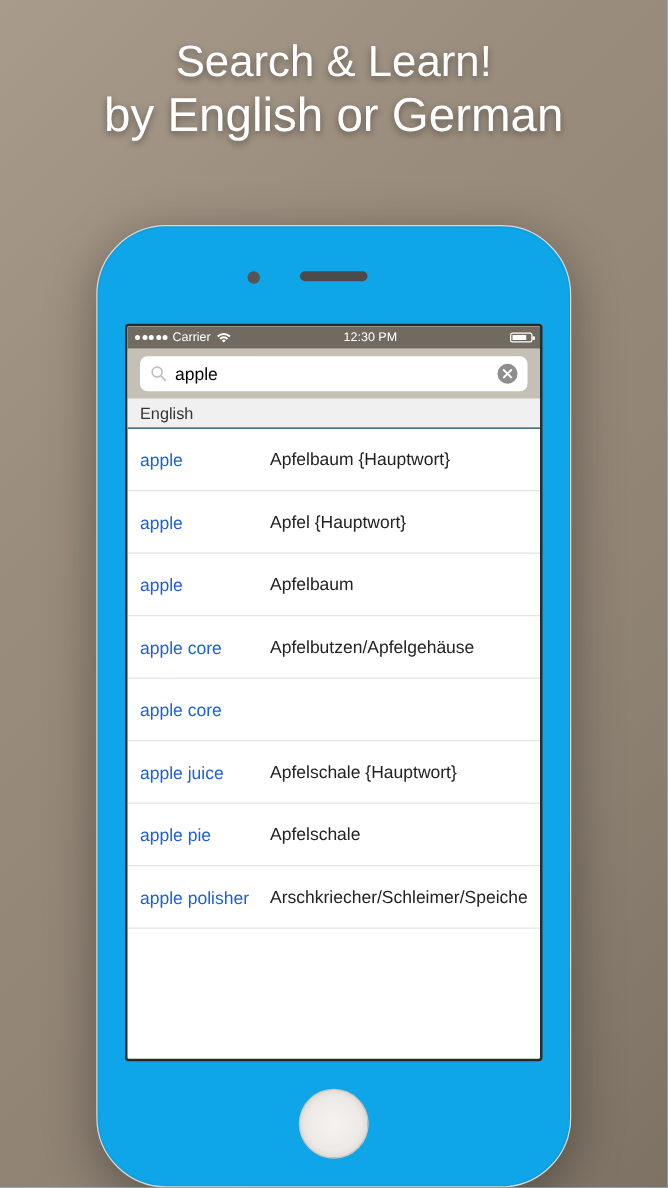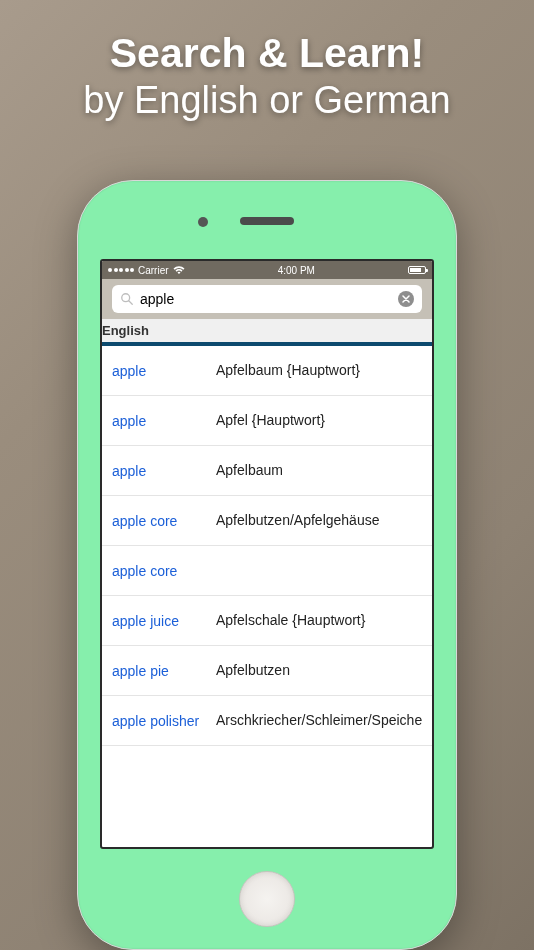--- a/index.html
+++ b/index.html
@@ -10,31 +10,31 @@
       font-family: -apple-system, "Helvetica Neue", Arial, sans-serif;
       overflow: hidden;
       position: relative;
     }
     .headline {
       text-align: center;
       color: #fff;
       padding-top: 30px;
       text-shadow: 0 2px 6px rgba(0,0,0,0.4);
     }
-    .headline .line1 { font-size: 41px; font-weight: 700; }
+    .headline .line1 { font-size: 35px; font-weight: 400; }
     .headline .line2 { font-size: 38px; font-weight: 400; margin-top: 2px; }
 
     .phone {
       position: absolute;
       left: 50%;
       top: 180px;
       transform: translateX(-50%);
       width: 380px;
       height: 770px;
-      background: #86efac;
+      background: #0ea5e9;
       border-radius: 56px;
       box-shadow: 0 10px 40px rgba(0,0,0,0.35), inset 0 0 2px rgba(0,0,0,0.15);
       border: 1px solid #d8d8d8;
     }
     .phone .speaker {
       position: absolute;
       top: 36px;
       left: 50%;
       transform: translateX(-50%);
       width: 54px;
@@ -137,23 +137,23 @@
       color: #fff;
       display: flex; align-items: center; justify-content: center;
       font-size: 10px;
       line-height: 1;
     }
 
     .section-header {
       background: #f0f0f0;
       color: #333;
       font-size: 13px;
-      font-weight: 700;
-      padding: 4px 0;
-      border-bottom: 4px solid #0c4a6e;
+      font-weight: 400;
+      padding: 4px 10px;
+      border-bottom: 1px solid #0c4a6e;
     }
 
     .results { flex: 1; overflow: hidden; }
     .row {
       display: flex;
       border-bottom: 1px solid #e4e4e4;
       min-height: 50px;
       align-items: center;
       padding: 6px 10px;
       gap: 8px;
@@ -199,21 +199,21 @@
             <span class="dot"></span>
             <span class="dot"></span>
             <span class="dot"></span>
             <span class="dot"></span>
         </div>
         <span>Carrier</span>
         <svg width="12" height="9" viewBox="0 0 12 9">
           <path d="M6 8 L4.5 6.5 A2 2 0 0 1 7.5 6.5 Z M2.5 4.5 A5 5 0 0 1 9.5 4.5 L8.3 5.7 A3.3 3.3 0 0 0 3.7 5.7 Z M0.5 2.5 A8 8 0 0 1 11.5 2.5 L10.3 3.7 A6.3 6.3 0 0 0 1.7 3.7 Z" fill="#fff"></path>
         </svg>
       </div>
-      <span>4:00 PM</span>
+      <span>12:30 PM</span>
       <div class="right">
         <div class="battery">
             <div class="fill"></div>
           </div>
       </div>
     </div>
 
 
     <div class="searchbar">
       <div class="search-field">
@@ -251,21 +251,21 @@
       </div>
       <div class="row">
         <div class="term">apple core</div>
       </div>
       <div class="row">
         <div class="term">apple juice</div>
         <div class="translation">Apfelschale {Hauptwort}</div>
       </div>
       <div class="row">
         <div class="term">apple pie</div>
-        <div class="translation">Apfelbutzen</div>
+        <div class="translation">Apfelschale</div>
       </div>
       <div class="row last">
         <div class="term">apple polisher</div>
         <div class="translation">Arschkriecher/Schleimer/Speichellecker/Stiefell...</div>
       </div>
     </div>
 
   </div>
 </div>
 

